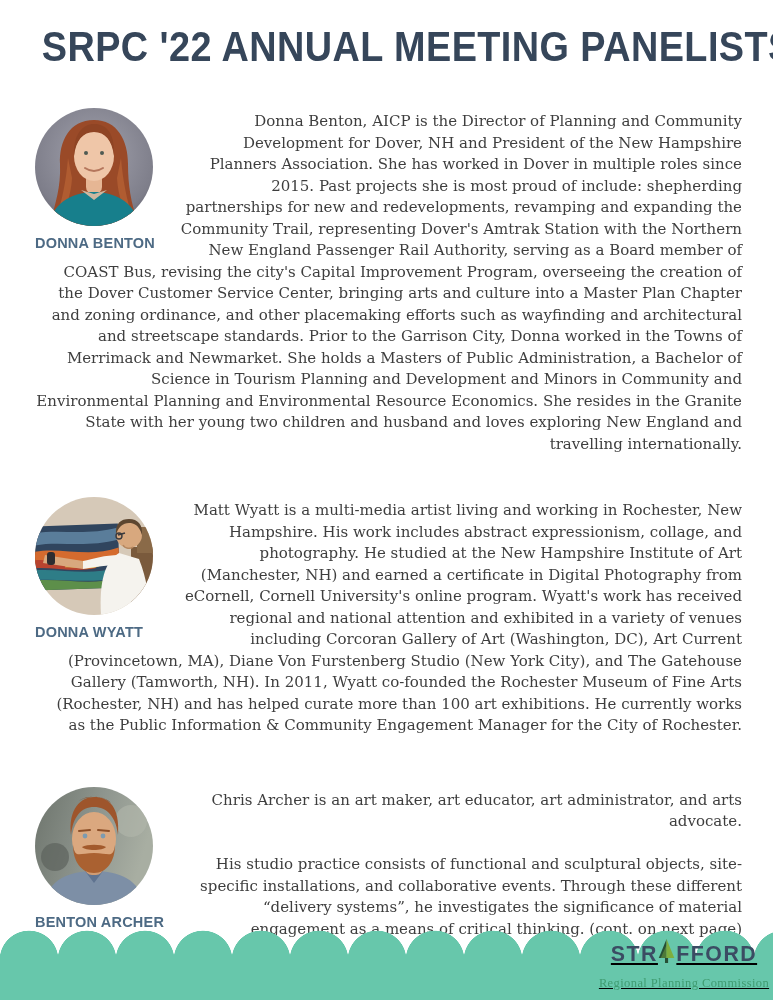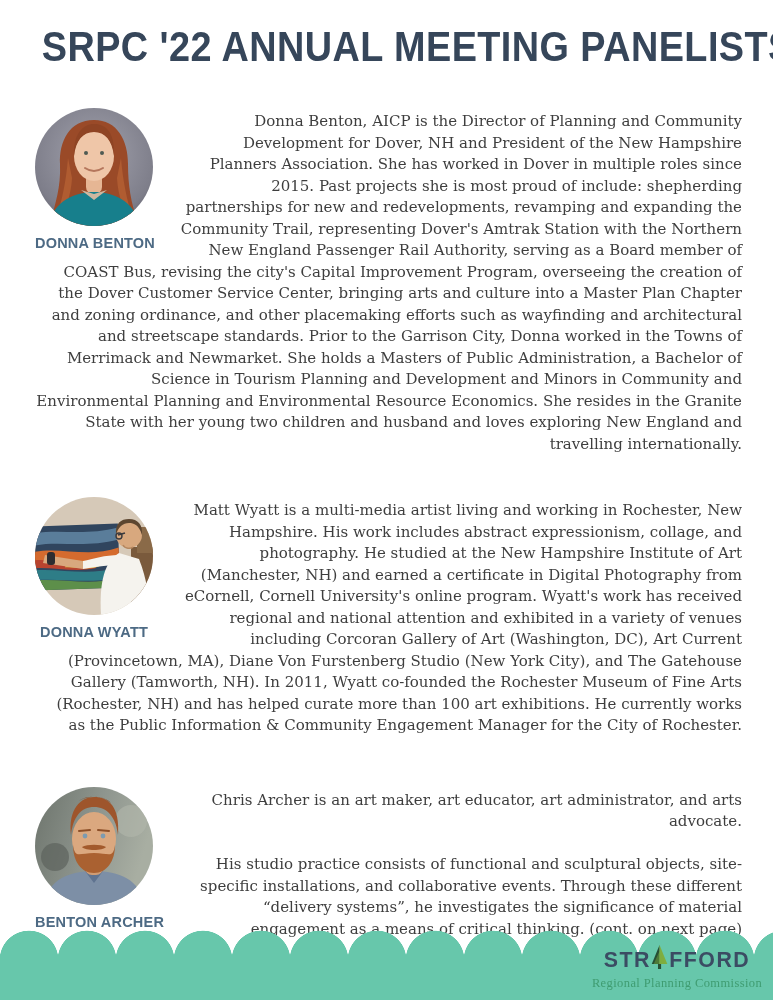--- a/index.html
+++ b/index.html
@@ -51,21 +51,20 @@
   .panelist-flex .photo-col{width:143px;flex:0 0 143px;}
   .photo{
     width:118px;height:118px;
     border-radius:50%;
     overflow:hidden;
   }
   .photo svg{display:block;}
   .panelist-name{
     width:118px;
     margin-top:9px;
-    text-align:center;
     font-family:"Liberation Sans", sans-serif;
     font-weight:bold;
     font-size:14.5px;
     letter-spacing:0.2px;
     color:var(--name-blue);
     white-space:nowrap;
   }
   .bio{
     padding-top:3px;
     font-size:15px;
@@ -77,32 +76,32 @@
   .panelist-flex .bio{flex:1;}
   
   .footer{position:absolute;left:0;bottom:0;width:100%;height:70px;}
   .scallops{
     height:30px;
     background-image:radial-gradient(circle at 29px 30px, var(--footer-teal) 29px, rgba(255,255,255,0) 29.6px);
     background-size:58px 30px;
     background-repeat:repeat-x;
   }
   .band{height:40px;background:var(--footer-teal);position:relative;}
-  .logo{position:absolute;right:10px;bottom:11px;width:172px;text-align:center;}
+  .logo{position:absolute;right:3px;bottom:11px;width:172px;text-align:center;text-decoration:underline;}
   .logo-word{
     display:flex;align-items:flex-end;justify-content:center;
     font-family:"Liberation Sans", sans-serif;
     font-weight:bold;font-size:22px;line-height:1;
     letter-spacing:1.5px;
     color:var(--logo-navy);
     transform:scaleX(0.97);transform-origin:center;
   }
   .logo-word .tree{margin:0 1px 2px 0;}
   .logo-subtitle{
-    margin-top:6px;
+    margin-top:12px;
     font-family:"Liberation Serif", serif;
     font-size:12.5px;line-height:1;
     letter-spacing:0.4px;
     color:var(--logo-green);
     white-space:nowrap;
   }
 </style>
 </head>
 <body>
 

